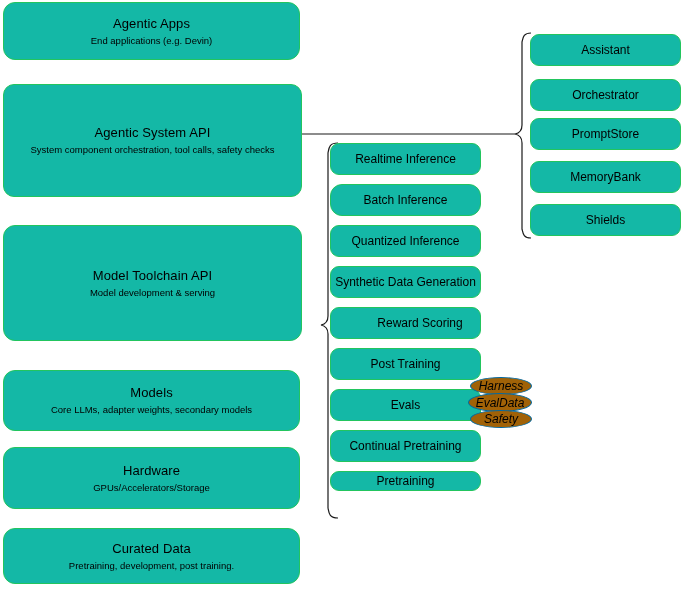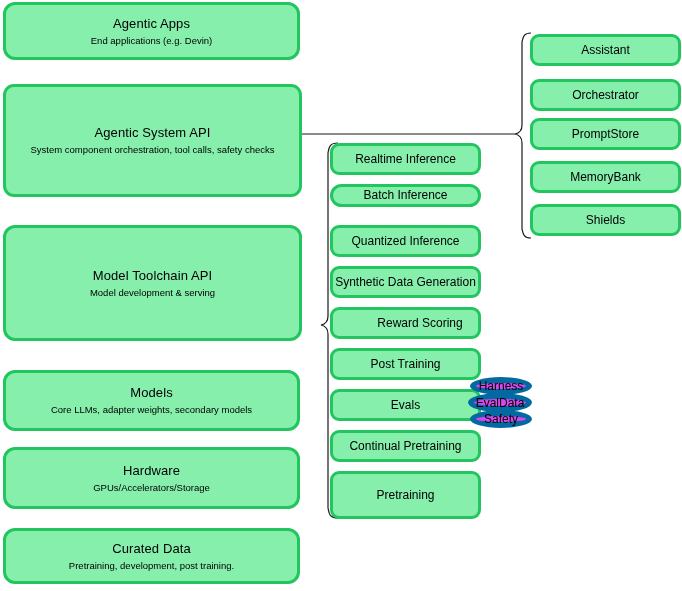--- a/index.html
+++ b/index.html
@@ -17,22 +17,22 @@
   }
   #canvas {
     position: absolute;
     left: 0; top: 0;
     width: 682px;
     height: 591px;
   }
   .node {
     position: absolute;
     box-sizing: border-box;
-    border: 3px solid #22c55e;
-    background: #86efac;
+    border: 1px solid #22c55e;
+    background: #14b8a6;
     display: flex;
     flex-direction: column;
     align-items: center;
     justify-content: center;
     text-align: left;
   }
   .layer {
     border-radius: 12px;
   }
   .layer .title {
@@ -49,30 +49,31 @@
     border-radius: 9px;
     font-size: 12px;
     line-height: 15px;
   }
   .pill .plabel {
     font-size: 12px;
   }
   .ellipse {
     position: absolute;
     box-sizing: border-box;
-    border: 6px solid #0369a1;
-    background: #d946ef;
+    border: 1px solid #0369a1;
+    background: #a16207;
     border-radius: 50%;
     display: flex;
     align-items: center;
     justify-content: center;
     font-size: 12px;
     line-height: 14px;
     white-space: nowrap;
     z-index: 5;
+    font-style: italic;
   }
   svg.lines {
     position: absolute;
     left: 0; top: 0;
     width: 682px;
     height: 591px;
     pointer-events: none;
     overflow: visible;
   }
   svg.lines path, svg.lines line {
@@ -133,42 +134,42 @@
   </div>
 
   <div class="node layer" style="left:3px; top:528px; width:297px; height:56px;">
     <div class="title">Curated Data</div>
     <div class="subtitle">Pretraining, development, post training.</div>
   </div>
 
   <div class="node pill" style="left:330px; top:143px; width:151px; height:32px;">
     <span class="plabel">Realtime Inference</span>
   </div>
-  <div class="node pill" style="left:330px; top:184px; width:151px; height:23px;border-radius:12px;">
+  <div class="node pill" style="left:330px; top:184px; width:151px; height:32px;border-radius:12px;">
     <span class="plabel">Batch Inference</span>
   </div>
   <div class="node pill" style="left:330px; top:225px; width:151px; height:32px;">
     <span class="plabel">Quantized Inference</span>
   </div>
   <div class="node pill" style="left:330px; top:266px; width:151px; height:32px;">
     <span class="plabel">Synthetic Data Generation</span>
   </div>
   <div class="node pill" style="left:330px; top:307px; width:151px; height:32px;padding-left:29px;">
     <span class="plabel">Reward Scoring</span>
   </div>
   <div class="node pill" style="left:330px; top:348px; width:151px; height:32px;">
     <span class="plabel">Post Training</span>
   </div>
   <div class="node pill" style="left:330px; top:389px; width:151px; height:32px;">
     <span class="plabel">Evals</span>
   </div>
   <div class="node pill" style="left:330px; top:430px; width:151px; height:32px;">
     <span class="plabel">Continual Pretraining</span>
   </div>
-  <div class="node pill" style="left:330px; top:471px; width:151px; height:48px;">
+  <div class="node pill" style="left:330px; top:471px; width:151px; height:20px;">
     <span class="plabel">Pretraining</span>
   </div>
 
   <div class="ellipse" style="left:470px; top:377px; width:62px; height:18px;">
     <span>Harness</span>
   </div>
   <div class="ellipse" style="left:468px; top:393px; width:64px; height:19px;">
     <span>EvalData</span>
   </div>
   <div class="ellipse" style="left:470px; top:410px; width:62px; height:18px;">

